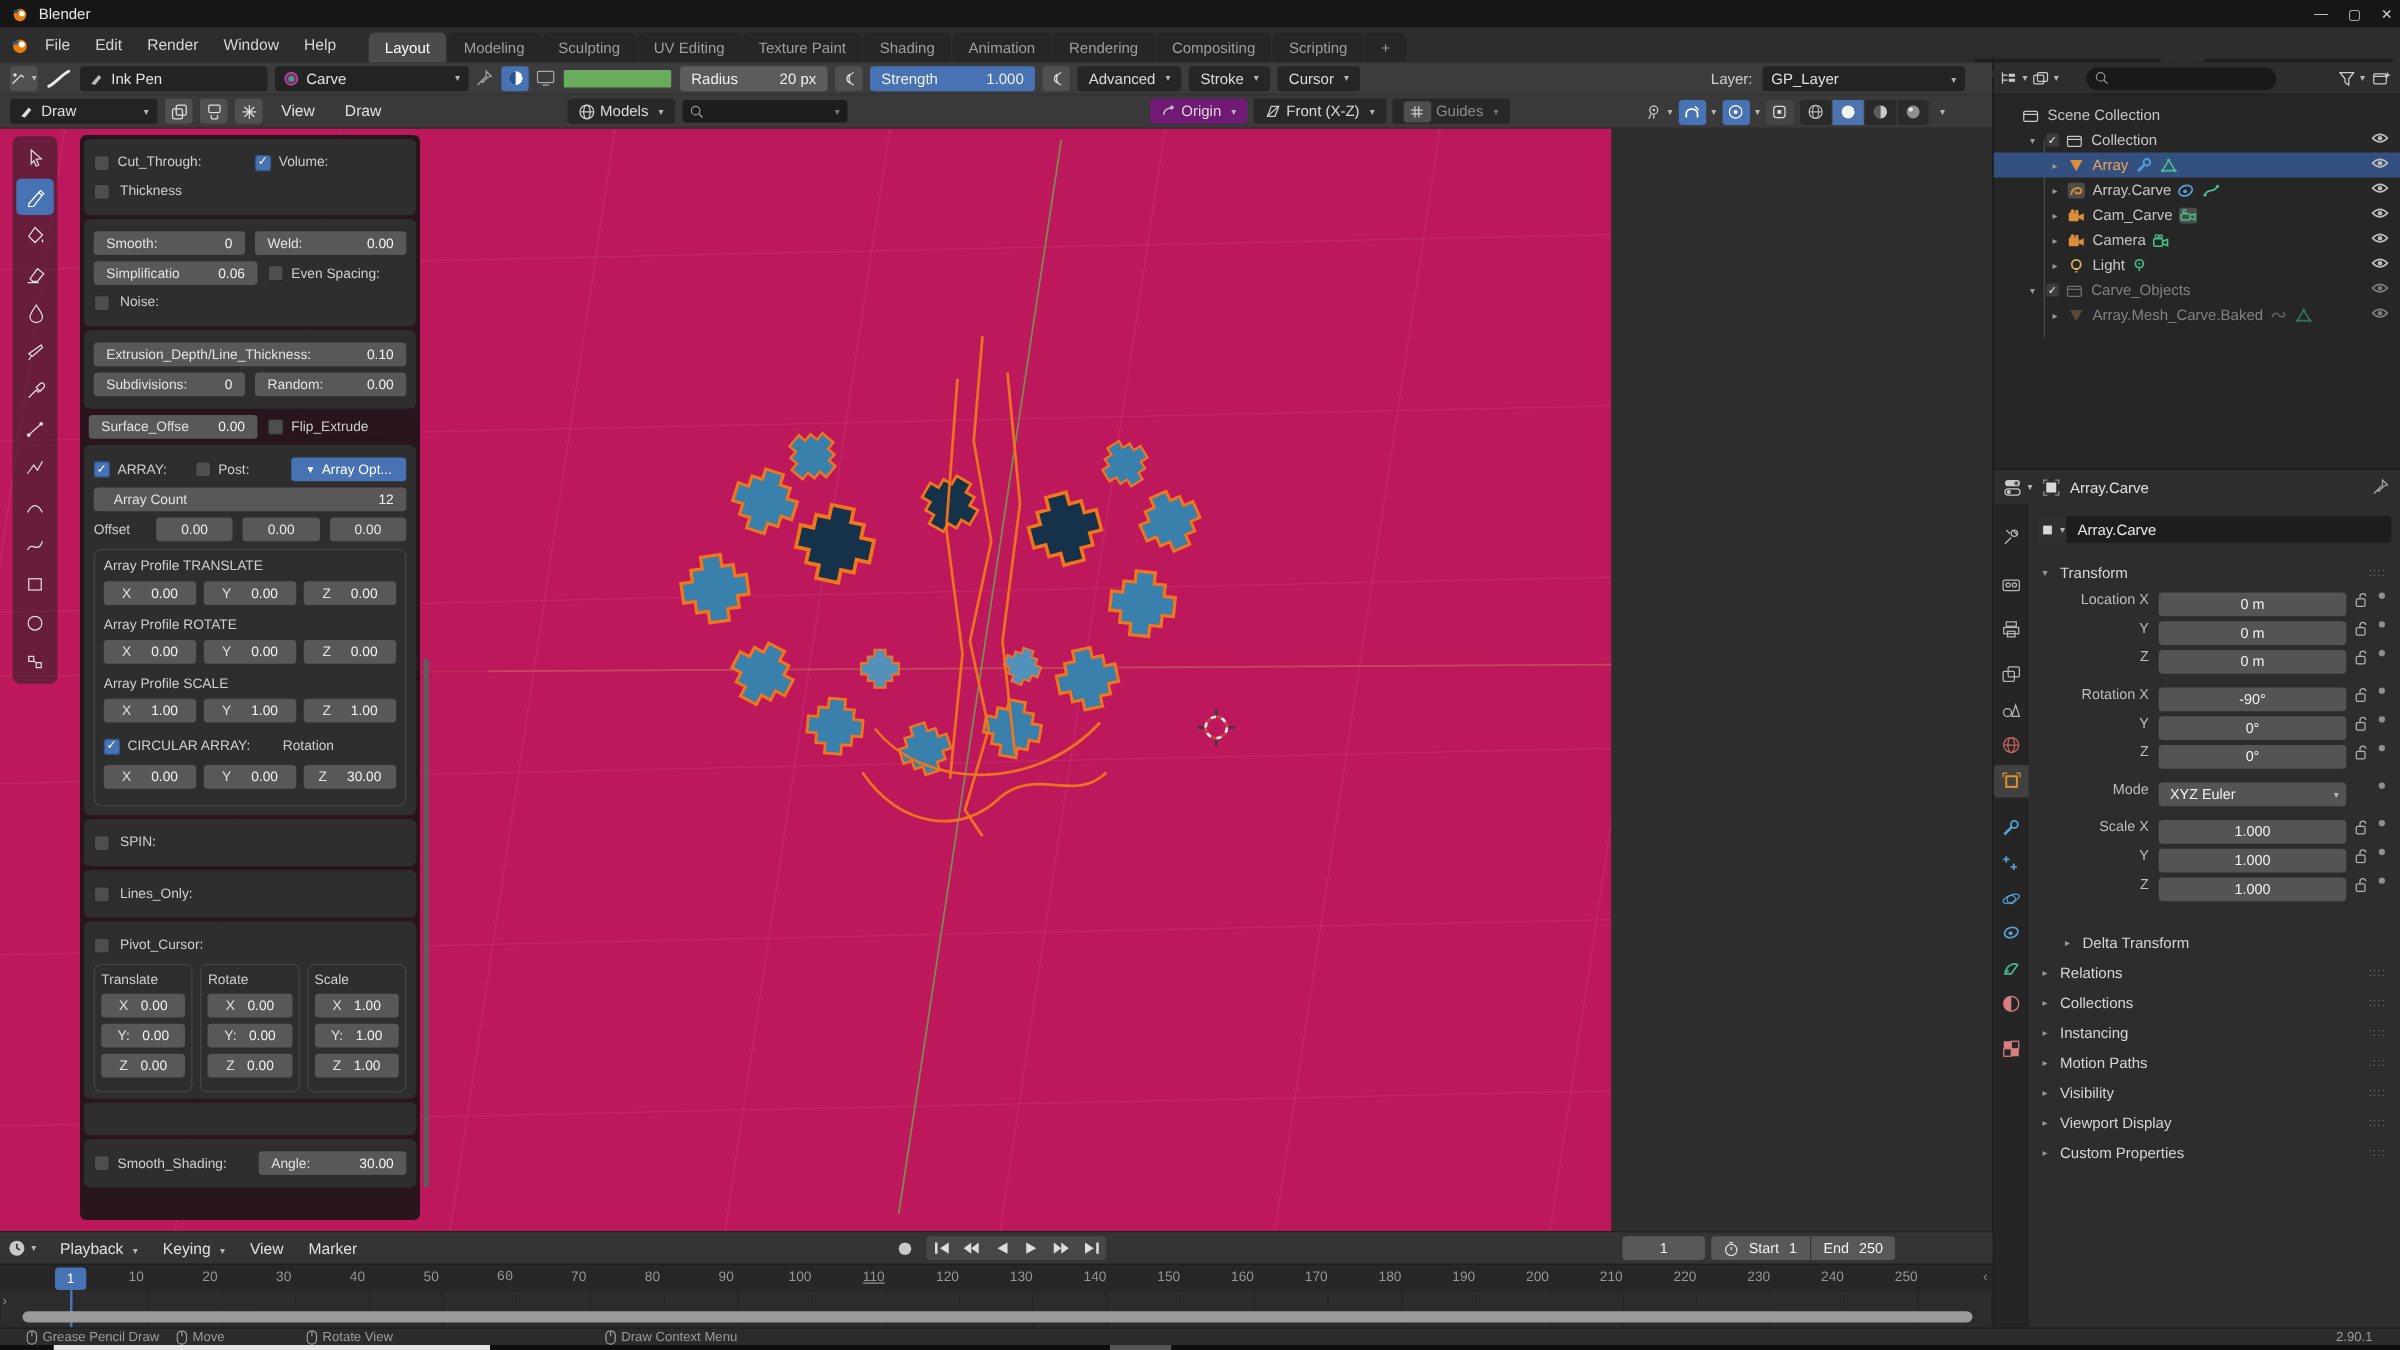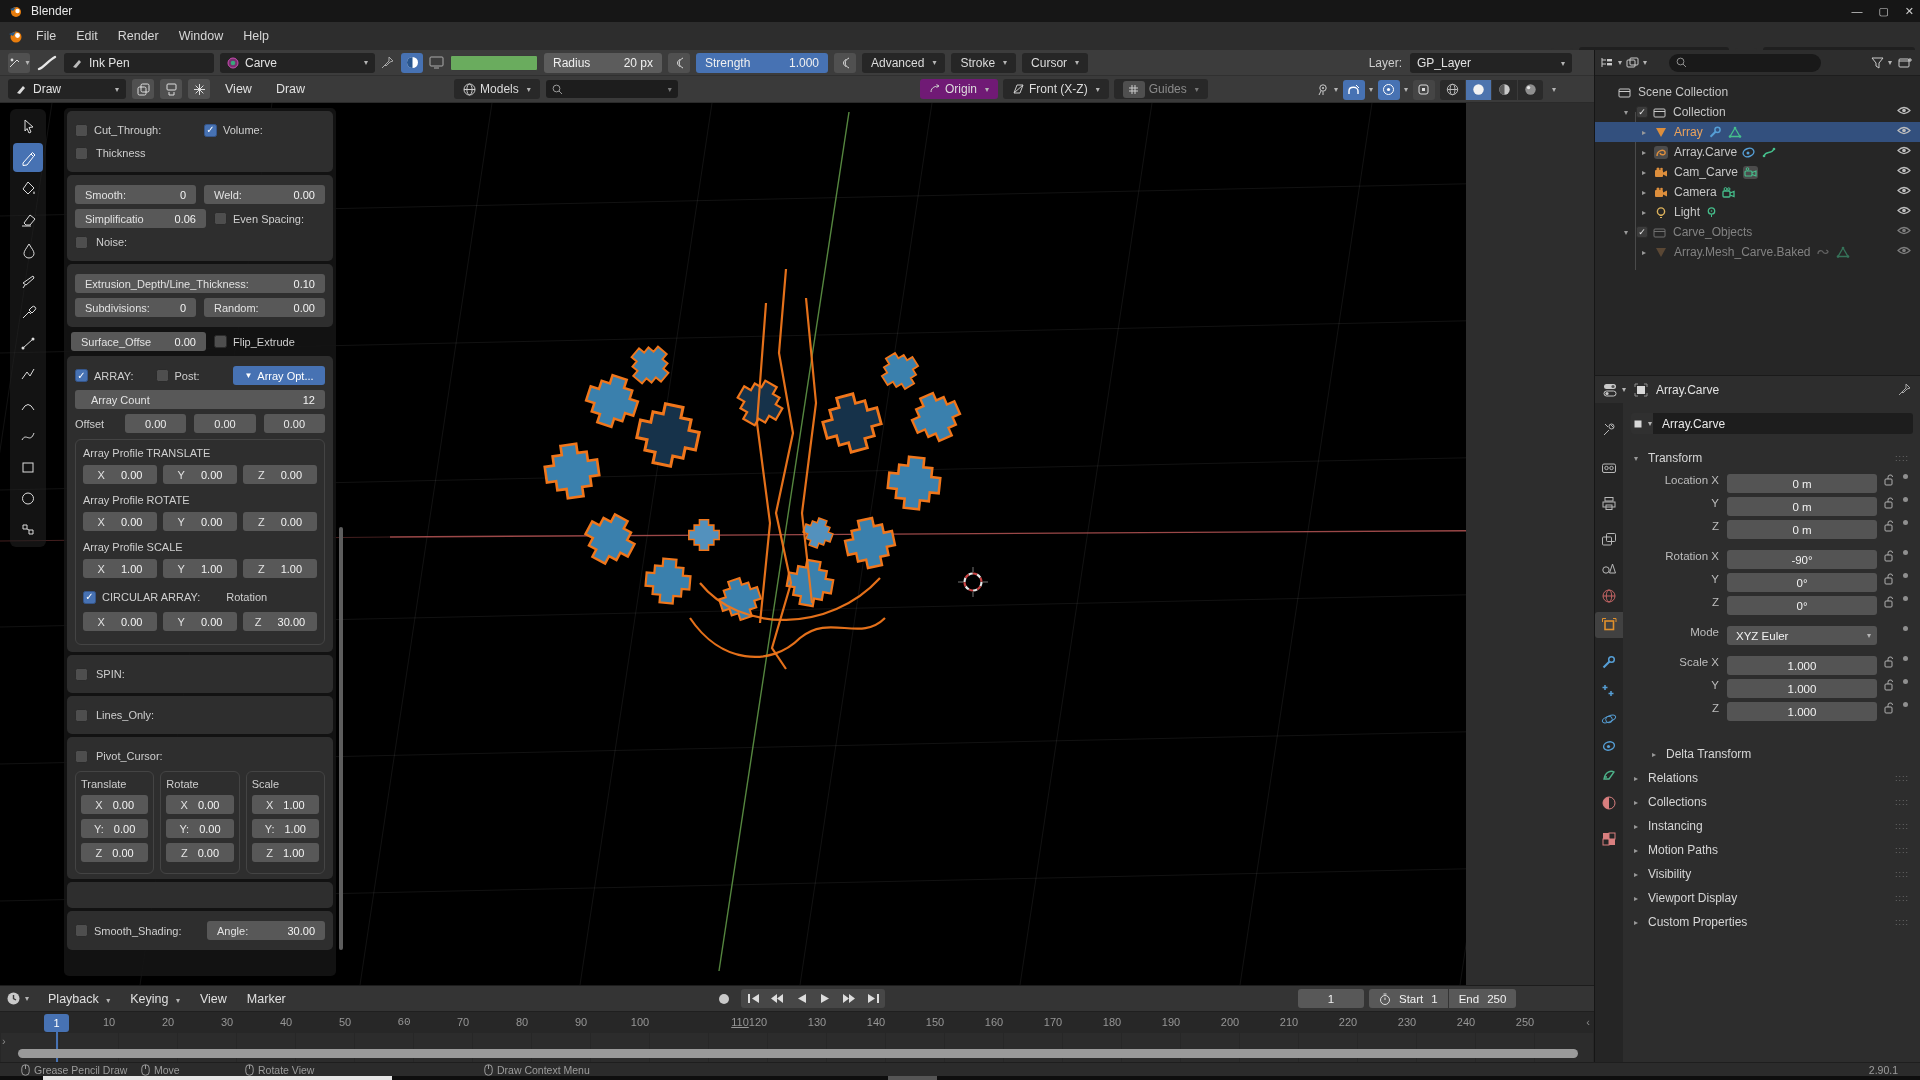--- a/index.html
+++ b/index.html
@@ -50,21 +50,21 @@
   #vh{position:absolute;left:0;top:76px;width:1594px;height:27px;background:#3a3a3a;
     border-bottom:1px solid #2a2a2a;display:flex;align-items:center;gap:6px;padding-left:8px}
   .vh-menu{font-size:12.5px;color:#e0e0e0;padding:3px 9px}
   #vh-right{position:absolute;right:38px;top:0;height:27px;display:flex;align-items:center;gap:5px}
   .bluebtn{background:#4772b3}
   .shadebtn{display:flex;align-items:center;justify-content:center;width:25px;height:20px;
     background:#2a2a2a}
   .shadebtn.active{background:#4d74ae}
 
   
-  #viewport{position:absolute;left:0;top:103px;width:1466px;height:882px;background:#000000;overflow:hidden}
+  #viewport{position:absolute;left:0;top:103px;width:1289px;height:882px;background:#be185d;overflow:hidden}
   #scene-svg{position:absolute;inset:0}
   #vp-toolbar{position:absolute;left:10px;top:6px;width:36px;display:flex;flex-direction:column;
     gap:2px;background:rgba(35,35,35,.55);border-radius:6px;padding:3px}
   .tool-btn{width:30px;height:29px;border-radius:4px;display:flex;align-items:center;justify-content:center}
   .tool-btn.active{background:#4772b3}
   #nav-gizmo{position:absolute;left:1496px;top:8px}
   #vp-side-icons{position:absolute;left:1548px;top:88px;display:flex;flex-direction:column;gap:13px;align-items:center}
 
   
   #gp-panel{position:absolute;left:64px;top:5px;width:272px;height:868px;overflow:hidden;
@@ -168,20 +168,33 @@
     <svg width="16" height="14" style="margin-right:2px">
       <circle cx="8" cy="8" r="5.5" fill="#e87d0d"></circle>
         <circle cx="9.5" cy="6.5" r="2.4" fill="#fff"></circle>
       <path d="M1 5 L8 2.5 L5 7 Z" fill="#265787"></path>
     </svg>
     <span class="menu-item">File</span>
     <span class="menu-item">Edit</span>
     <span class="menu-item">Render</span>
     <span class="menu-item">Window</span>
     <span class="menu-item">Help</span>
+    <div id="ws-tabs">
+        <div class="ws-tab active">Layout</div>
+        <div class="ws-tab">Modeling</div>
+        <div class="ws-tab">Sculpting</div>
+        <div class="ws-tab">UV Editing</div>
+        <div class="ws-tab">Texture Paint</div>
+        <div class="ws-tab">Shading</div>
+        <div class="ws-tab">Animation</div>
+        <div class="ws-tab">Rendering</div>
+        <div class="ws-tab">Compositing</div>
+        <div class="ws-tab">Scripting</div>
+        <div class="ws-tab">+</div>
+      </div>
     <div id="scene-widgets">
       <div class="iconbtn" style="background:#2d2d2d">
         <svg width="14" height="12">
             <circle cx="4.5" cy="8" r="2.8" fill="none" stroke="#cfcfcf"></circle>
             <path d="M8 11 L10.5 3.5 L13 11 Z" fill="none" stroke="#cfcfcf"></path>
           </svg>
         <span class="chev">▾</span>
       </div>
       <div class="sel-field" style="width:150px">
         <span style="flex:1">Scene</span>
@@ -1449,21 +1462,21 @@
     <span class="tick" style="left: 109px;">10</span>
         <span class="tick" style="left: 168px;">20</span>
         <span class="tick" style="left: 227px;">30</span>
         <span class="tick" style="left: 286px;">40</span>
         <span class="tick" style="left: 345px;">50</span>
         <span class="tick" style="left: 404px; font-family: Liberation Mono, monospace;">60</span>
         <span class="tick" style="left: 463px;">70</span>
         <span class="tick" style="left: 522px;">80</span>
         <span class="tick" style="left: 581px;">90</span>
         <span class="tick" style="left: 640px;">100</span>
-        <span class="tick" style="left: 740px; text-decoration: underline;">110</span>
+        <span class="tick" style="left: 699px; text-decoration: underline;">110</span>
         <span class="tick" style="left: 758px;">120</span>
         <span class="tick" style="left: 817px;">130</span>
         <span class="tick" style="left: 876px;">140</span>
         <span class="tick" style="left: 935px;">150</span>
         <span class="tick" style="left: 994px;">160</span>
         <span class="tick" style="left: 1053px;">170</span>
         <span class="tick" style="left: 1112px;">180</span>
         <span class="tick" style="left: 1171px;">190</span>
         <span class="tick" style="left: 1230px;">200</span>
         <span class="tick" style="left: 1289px;">210</span>

